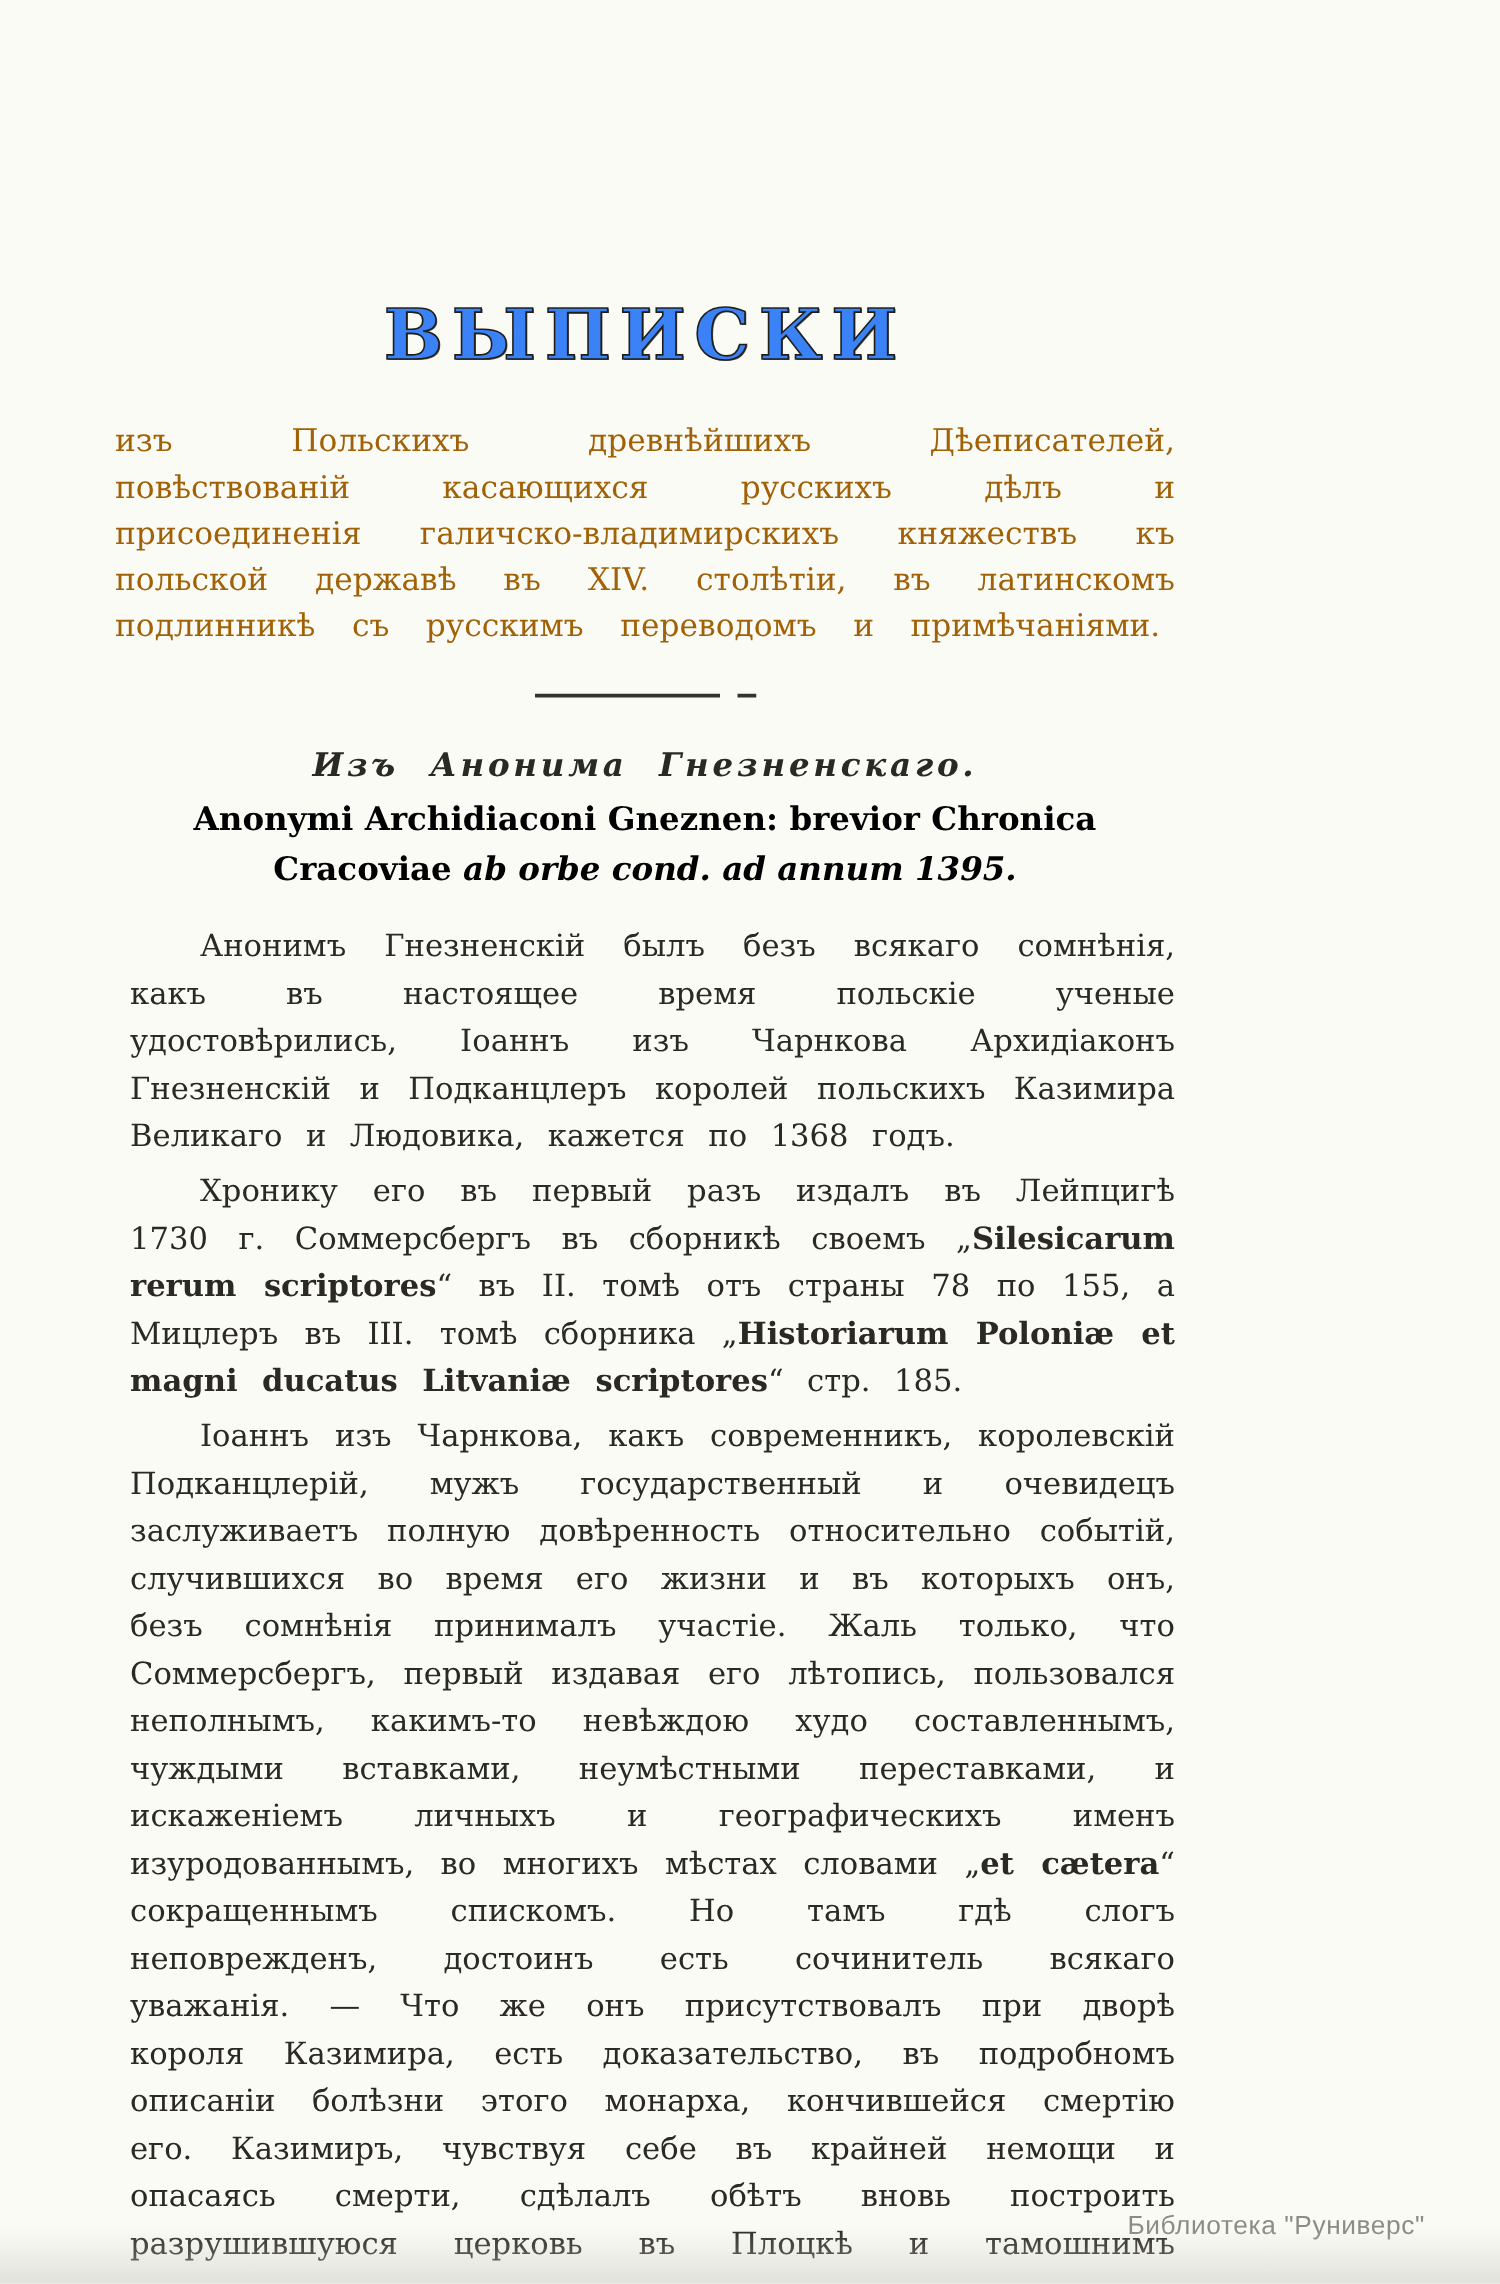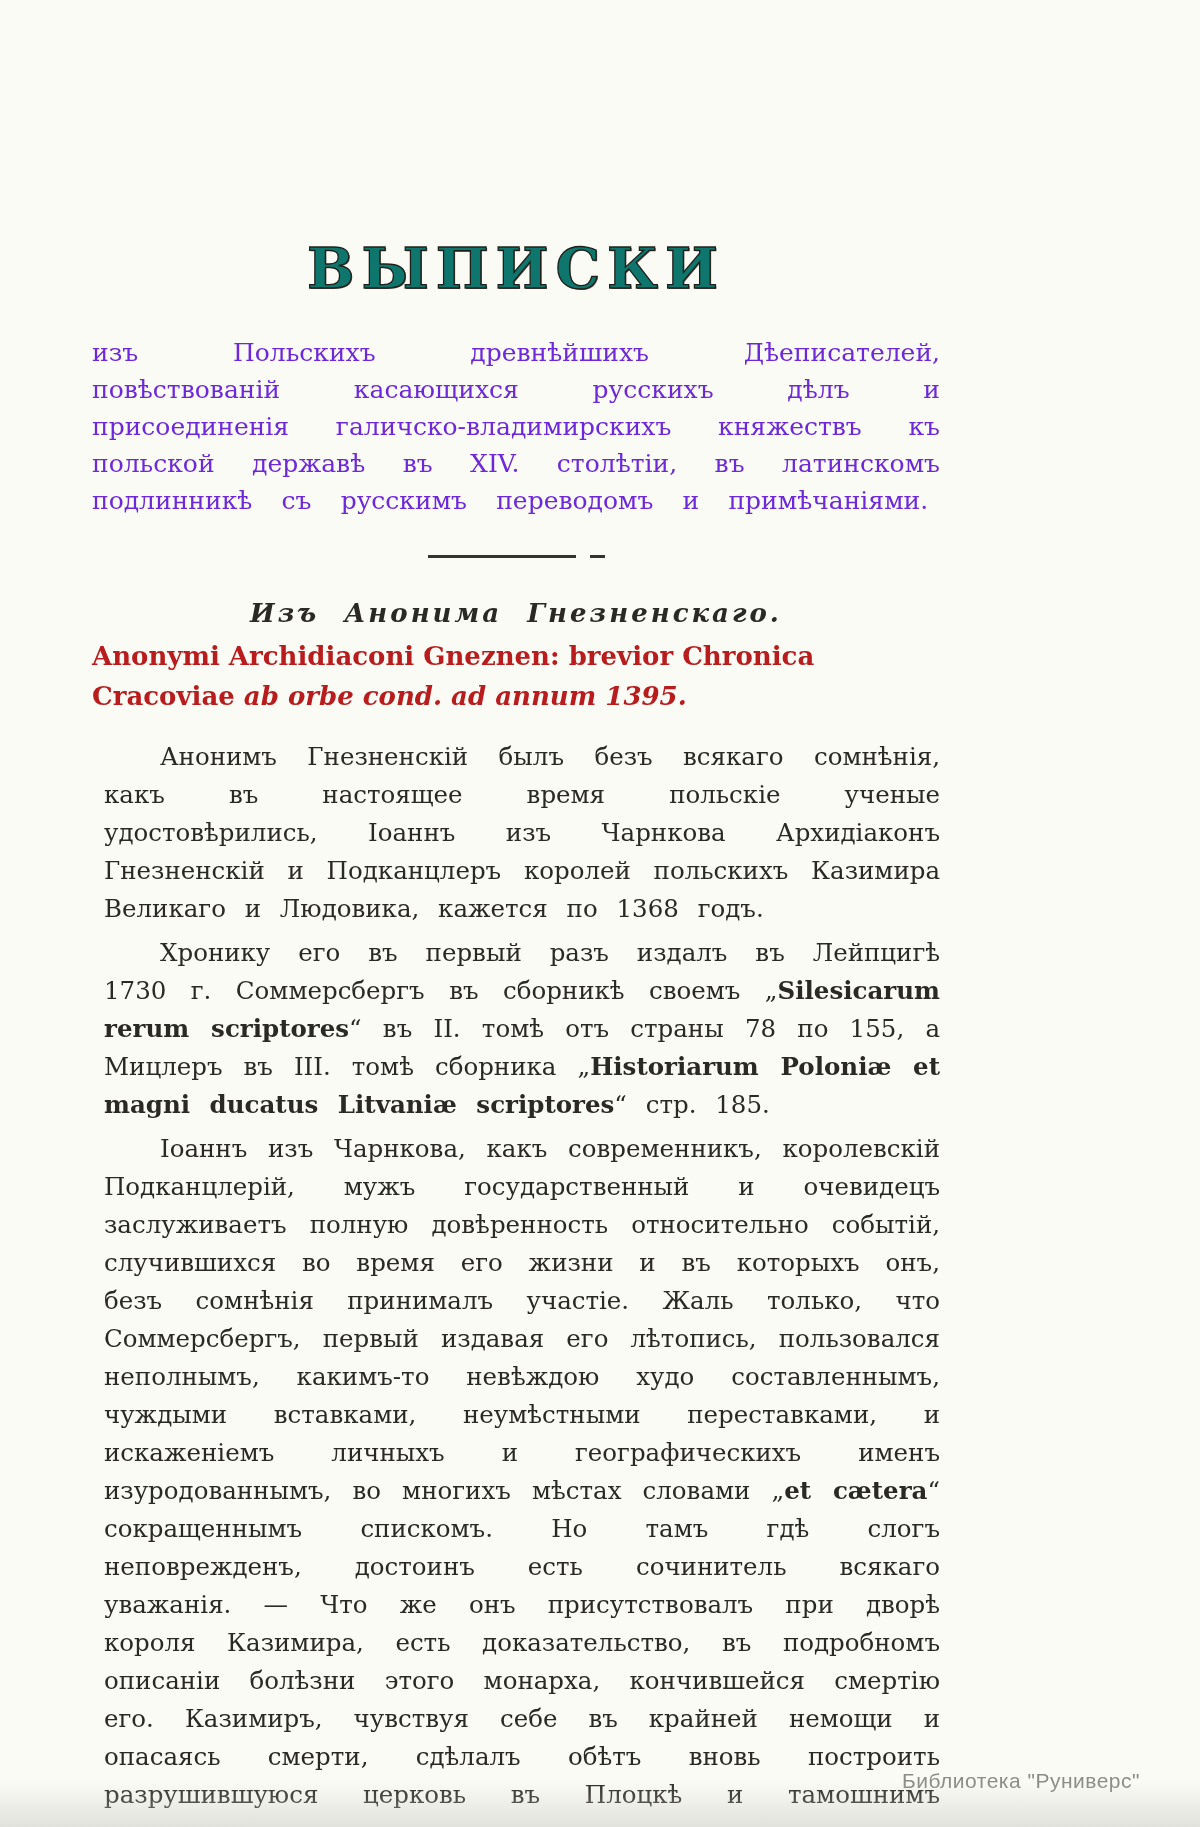--- a/index.html
+++ b/index.html
@@ -30,32 +30,32 @@
     padding-top: 238px;
   }
 
   .title {
     margin: 0 0 34px 0;
     text-align: center;
     font-size: 56px;
     line-height: 1.1;
     font-weight: 900;
     letter-spacing: 7px;
-    color: #0f766e;
+    color: #3b82f6;
     -webkit-text-stroke: 1.3px #201e19;
     text-shadow: 1px 1px 0 #5a564d;
   }
 
   .intro {
     margin: 0 0 36px 0;
     font-size: 25px;
     line-height: 37px;
     text-align: justify;
     word-spacing: 0.85em;
-    color: #6d28d9;
+    color: #a16207;
   }
 
   .divider {
     display: flex;
     justify-content: center;
     align-items: center;
     gap: 14px;
     margin: 0 0 40px 0;
   }
   .divider .rule { width: 148px; height: 3px; background: #35332d; }
@@ -67,24 +67,25 @@
     font-size: 26px;
     font-weight: bold;
     letter-spacing: 3px;
     word-spacing: 0.5em;
     color: #2b2923;
     font-style: italic;
   }
 
   .latin-heading {
     margin: 3px 0 22px 0;
+    text-align: center;
     font-size: 26px;
     font-weight: bold;
     line-height: 40px;
-    color: #b91c1c;
+    color: #000000;
   }
   .latin-heading .lat-italic { font-style: italic; }
 
   .paragraphs { }
   .body-para {
     margin: 0 0 6px 12px;
     font-size: 24.5px;
     line-height: 38px;
     text-align: justify;
     word-spacing: 0.45em;

